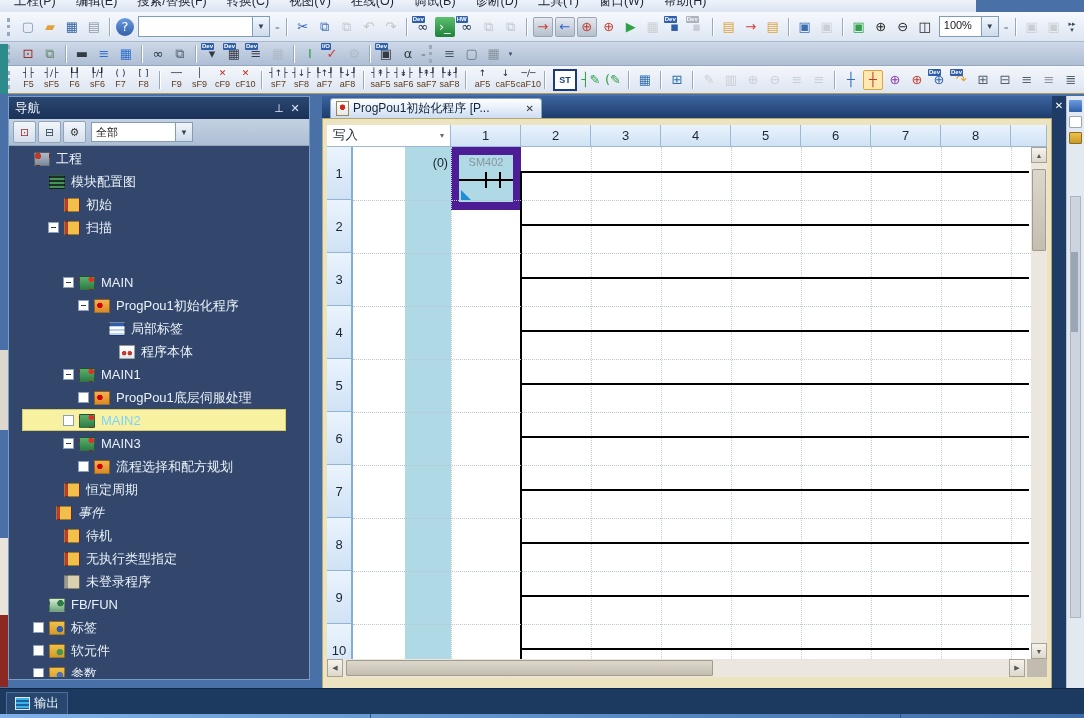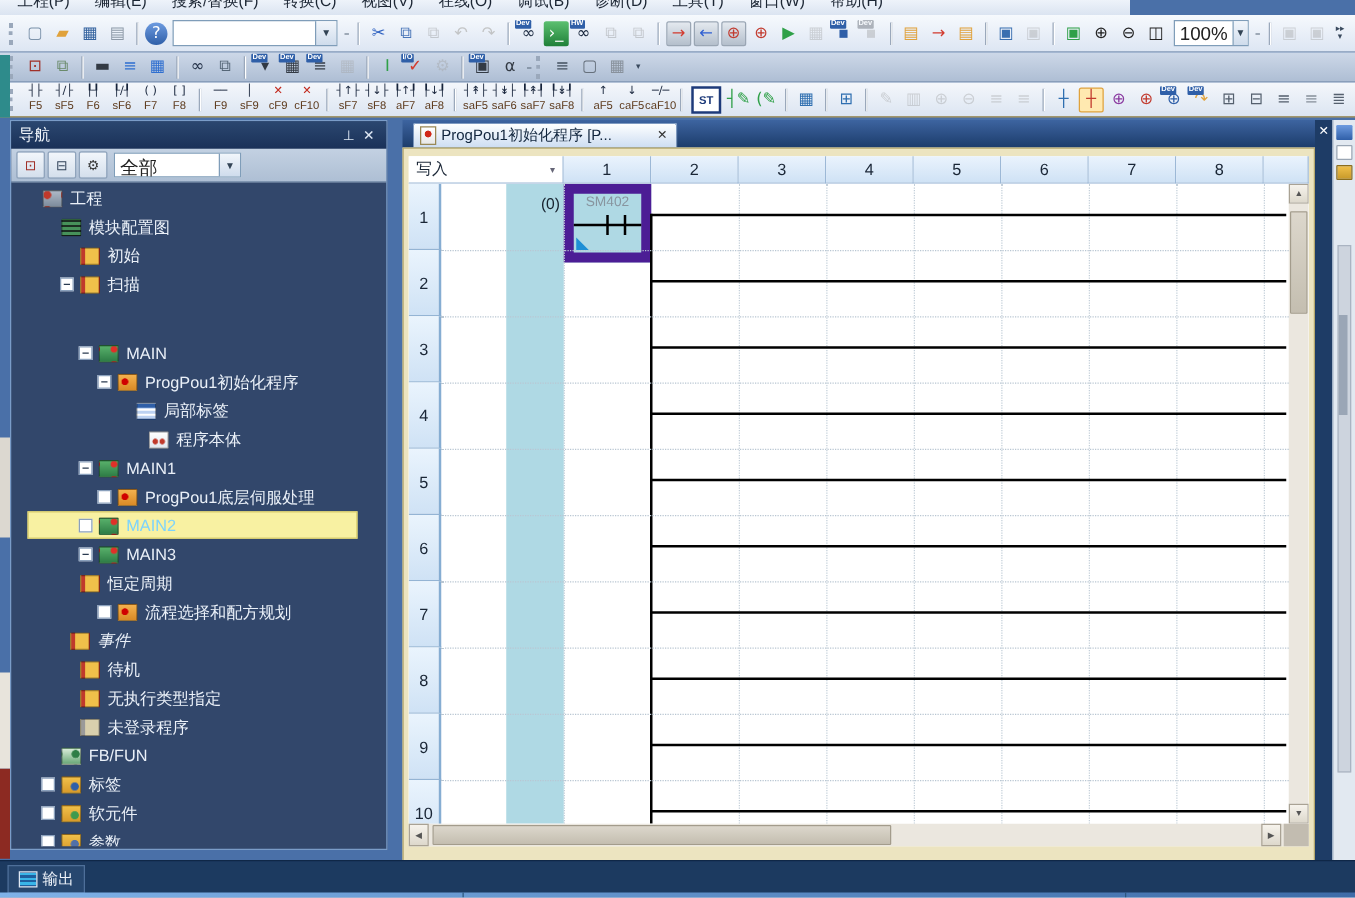--- a/index.html
+++ b/index.html
@@ -2,21 +2,21 @@
 <html><head>
 <meta charset="utf-8">
 <style>
   html,body{margin:0;padding:0;}
   body{width:1084px;height:718px;position:relative;overflow:hidden;
        font-family:"Liberation Sans","DejaVu Sans",sans-serif;
        background:#4a70a8;font-size:12px;-webkit-font-smoothing:antialiased;}
   .abs{position:absolute;}
 
   
-  #menubar{left:0;top:0;width:904px;height:12px;overflow:hidden;
+  #menubar{left:0;top:0;width:976px;height:12px;overflow:hidden;
            background:linear-gradient(#eef3fa,#dbe4f1);border-bottom:1px solid #b9c6d8;}
   #menubar .inner{display:flex;gap:20px;padding-left:14px;transform:translateY(-7px);
                   color:#1c2634;font-size:12.5px;white-space:nowrap;}
 
   
   .tbrow{left:0;width:1084px;display:flex;align-items:center;padding-left:6px;box-sizing:border-box;}
   #tb1{top:12px;height:30px;background:linear-gradient(#f6f9fd,#dde6f3);border-bottom:1px solid #a8b7ca;}
   #tb2{top:42px;height:24px;background:linear-gradient(#cdd8e8,#aebed4);border-bottom:1px solid #97a7bd;}
   #tb3{top:66px;height:28px;background:linear-gradient(#f4f7fb,#dce5f2);border-bottom:1px solid #b39a56;}
   .ico{position:relative;width:20px;height:20px;margin:0 1px;border-radius:2px;
@@ -28,21 +28,21 @@
   .chip-blue{background:linear-gradient(#6d9be0,#2f5fa8);}
   .chip-green{background:linear-gradient(#5cc070,#1f8038);}
   .chip-gray{background:linear-gradient(#e4e9ef,#b4bfcc);border:1px solid #9aa6b4;box-sizing:border-box;}
   .round{border-radius:50%;}
   .devb{position:absolute;top:-1px;left:-1px;font-size:6px;line-height:7px;padding:0 1px;
         background:#2f5fa8;color:#fff;border-radius:1px;font-weight:bold;}
   .tsep{width:1px;height:18px;background:#9aa8bb;border-right:1px solid #fff;margin:0 4px;flex:none;}
   .tgrip{width:3px;height:18px;border-left:3px dotted #9aa8bb;margin:0 4px 0 1px;flex:none;}
   .tthin{font-size:9px;color:#5a6a7c;margin:0 2px;flex:none;}
   .combo{display:flex;height:19px;border:1px solid #7f9db9;background:#fff;flex:none;margin:0 3px;}
-  .combo .cv{flex:1;padding:2px 4px;font-size:15px;color:#222;}
+  .combo .cv{flex:1;padding:2px 4px;font-size:11px;color:#222;}
   .combo .ca{width:16px;background:linear-gradient(#f2f6fb,#cfdcec);border-left:1px solid #7f9db9;
              display:flex;align-items:center;justify-content:center;font-size:8px;color:#345;}
   .overfl{display:flex;flex-direction:column;align-items:center;margin-left:4px;color:#3a4a5e;flex:none;}
   .overfl div{font-size:7px;line-height:6px;}
 
   
   .lb{width:22px;height:25px;display:flex;flex-direction:column;align-items:center;flex:none;margin:0 .5px;}
   .lb .sym{font-size:9px;line-height:12px;color:#16233a;white-space:nowrap;font-family:"DejaVu Sans",sans-serif;}
   .lb .sym.red{color:#c22a1e;font-weight:bold;}
   .lb .lbl{font-size:9px;line-height:10px;color:#5d3a1c;}
@@ -624,29 +624,29 @@
         <div class="hl"></div>
         <span class="exp p"></span>
         <span class="ti ti-main"></span>
         <span>MAIN2</span>
       </div>
       <div class="trow" style="padding-left: 53px;">
         <span class="exp m"></span>
         <span class="ti ti-main"></span>
         <span>MAIN3</span>
       </div>
-      <div class="trow" style="padding-left: 38px;">
-        <span class="exp none"></span>
-        <span class="ti ti-prog"></span>
-        <span>恒定周期</span>
-      </div>
       <div class="trow" style="padding-left: 68px;">
         <span class="exp p"></span>
         <span class="ti ti-pou"></span>
         <span>流程选择和配方规划</span>
+      </div>
+      <div class="trow" style="padding-left: 38px;">
+        <span class="exp none"></span>
+        <span class="ti ti-prog"></span>
+        <span>恒定周期</span>
       </div>
       <div class="trow" style="padding-left: 30px; font-style: italic;">
         <span class="exp none"></span>
         <span class="ti ti-prog"></span>
         <span>事件</span>
       </div>
       <div class="trow" style="padding-left: 38px;">
         <span class="exp none"></span>
         <span class="ti ti-prog"></span>
         <span>待机</span>

